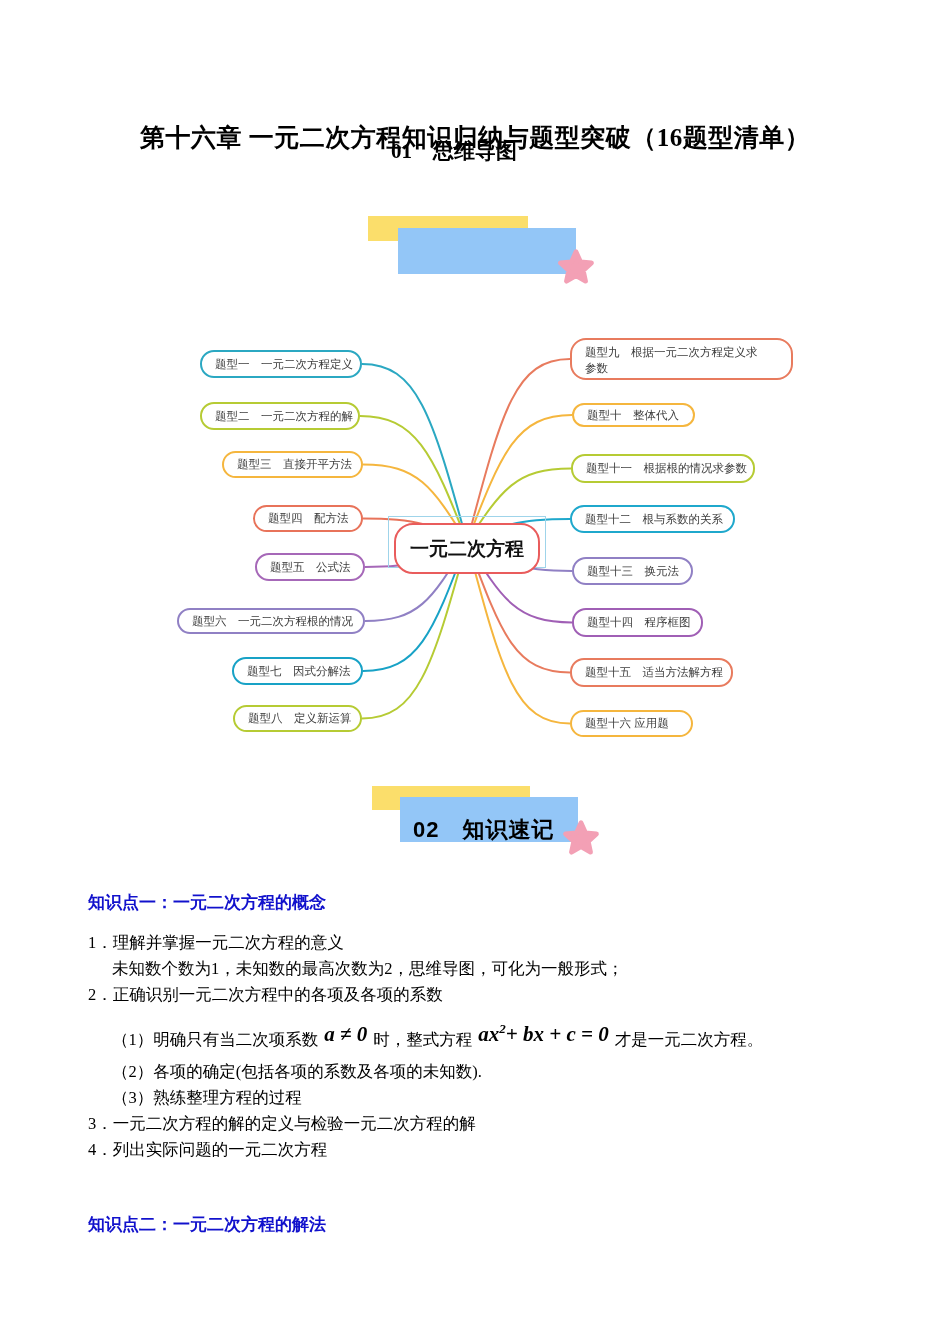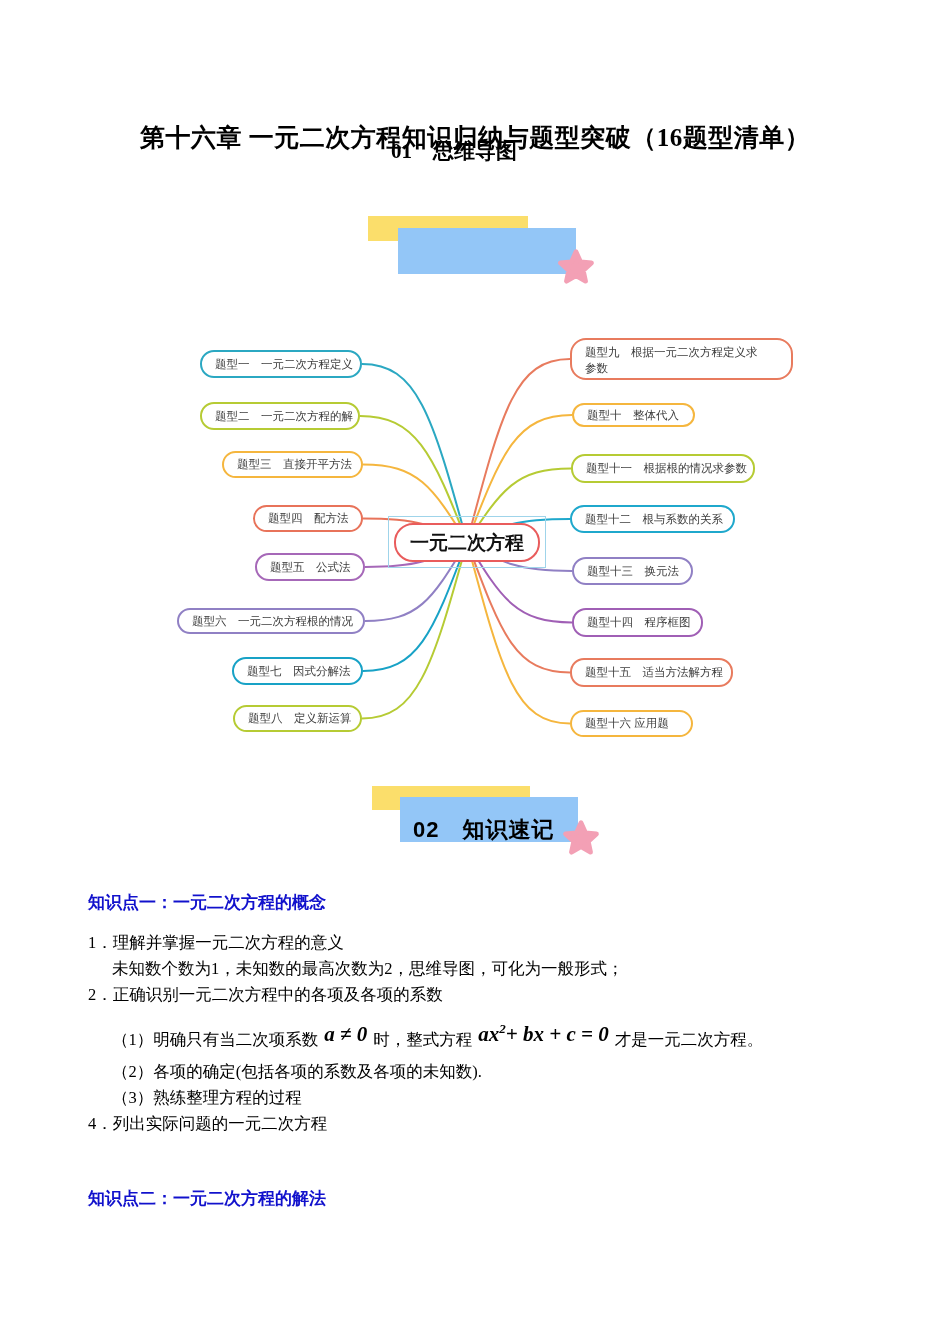--- a/index.html
+++ b/index.html
@@ -95,37 +95,38 @@
     <div class="mm-node mm-tall" style="left: 430px; top: 8px; width: 223px; height: 42px; border-color: rgb(232, 123, 94);">题型九　根据一元二次方程定义求参数</div>
     <div class="mm-node" style="left: 432px; top: 73px; width: 123px; height: 24px; border-color: rgb(245, 182, 62); text-align: right;">题型十　整体代入</div>
     <div class="mm-node" style="left: 431px; top: 124px; width: 184px; height: 29px; border-color: rgb(182, 203, 52);">题型十一　根据根的情况求参数</div>
     <div class="mm-node" style="left: 430px; top: 175px; width: 165px; height: 28px; border-color: rgb(31, 168, 204);">题型十二　根与系数的关系</div>
     <div class="mm-node" style="left: 432px; top: 227px; width: 121px; height: 28px; border-color: rgb(144, 128, 196);">题型十三　换元法</div>
     <div class="mm-node" style="left: 432px; top: 278px; width: 131px; height: 29px; border-color: rgb(160, 95, 181);">题型十四　程序框图</div>
     <div class="mm-node" style="left: 430px; top: 328px; width: 163px; height: 29px; border-color: rgb(232, 123, 94);">题型十五　适当方法解方程</div>
     <div class="mm-node" style="left: 430px; top: 380px; width: 123px; height: 27px; border-color: rgb(245, 182, 62);">题型十六 应用题</div>
 
     <div class="mm-sel" style="left: 248px; top: 186px; width: 158px; height: 52px; border-color: rgb(159, 212, 234);"></div>
-    <div class="mm-center" style="left: 254px; top: 193px; width: 146px; height: 39px; border-color: rgb(233, 92, 92);">一元二次方程</div>
+    <div class="mm-center" style="left: 254px; top: 193px; width: 146px; height: 51px; border-color: rgb(233, 92, 92);">一元二次方程</div>
   </div>
 
   <div class="banner-rect" style="left: 372px; top: 786px; width: 158px; height: 24px; background-color: rgb(251, 222, 107);"></div>
   <div class="banner-rect" style="left: 400px; top: 797px; width: 178px; height: 45px; background-color: rgb(147, 198, 247);"></div>
   <div class="banner2-text">02　知识速记</div>
   <svg class="banner-star" style="left:560px;top:818px;" width="42" height="42" viewBox="-22 -22 44 44">
     <polygon points="0,-17 4.7,-6.5 16.2,-5.3 7.6,2.5 10,13.8 0,8 -10,13.8 -7.6,2.5 -16.2,-5.3 -4.7,-6.5" stroke-width="5" stroke-linejoin="round" fill="#F3A0B5" stroke="#F3A0B5"></polygon>
   </svg>
 
   <div class="knowledge">
     <div class="kh">知识点一：一元二次方程的概念</div>
     <div class="kl">1．理解并掌握一元二次方程的意义</div>
     <div class="kl ind">未知数个数为1，未知数的最高次数为2，思维导图，可化为一般形式；</div>
     <div class="kl">2．正确识别一元二次方程中的各项及各项的系数</div>
     <div class="kl ind formula-line">
       <span>（1）明确只有当二次项系数</span><span class="math">a ≠ 0</span><span>时，整式方程</span><span class="math"><span>ax</span><sup>2</sup><span>+ bx + c = 0</span></span><span>才是一元二次方程。</span>
     </div>
     <div class="kl ind">（2）各项的确定(包括各项的系数及各项的未知数).</div>
     <div class="kl ind">（3）熟练整理方程的过程</div>
+    <div class="kl">3．一元二次方程的解的定义与检验一元二次方程的解</div>
     <div class="kl">4．列出实际问题的一元二次方程</div>
     <div class="kh kh2">知识点二：一元二次方程的解法</div>
   </div>
 
 </div>
 
 </body></html>

